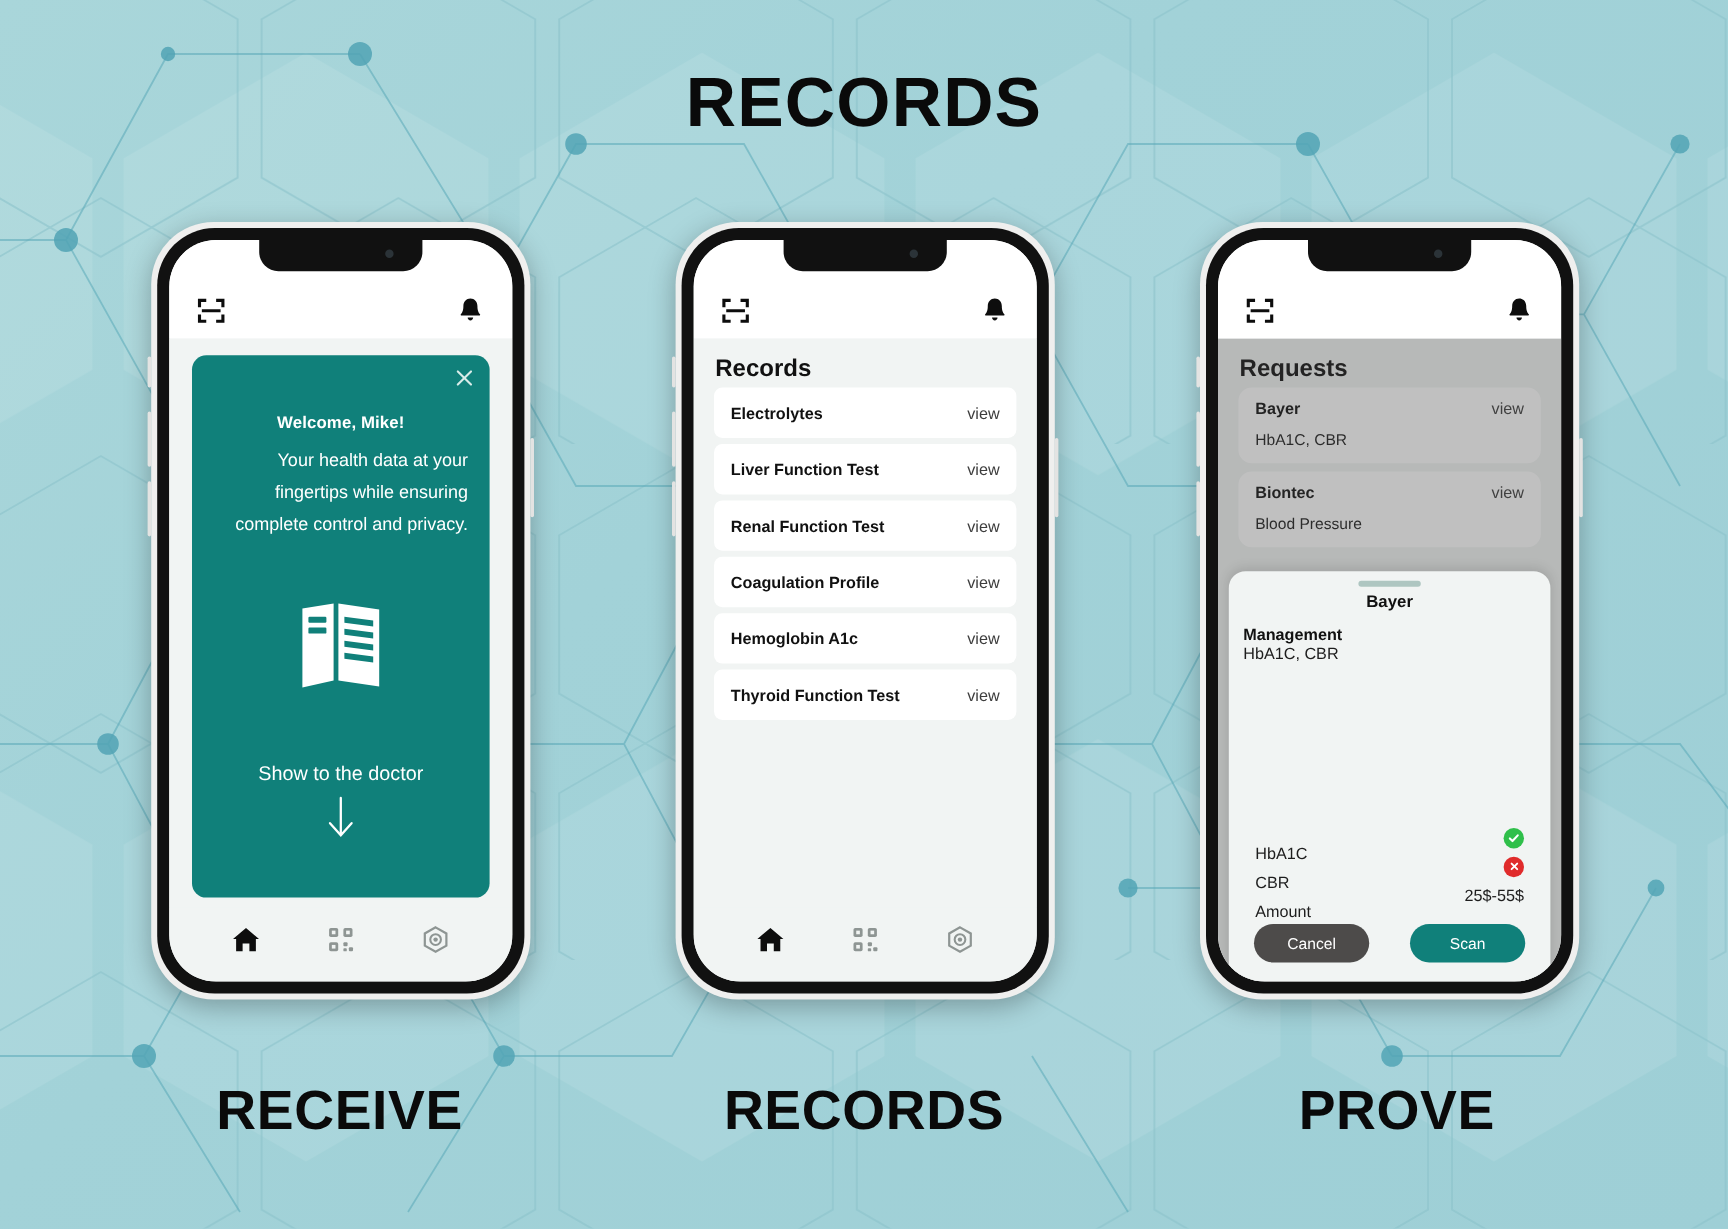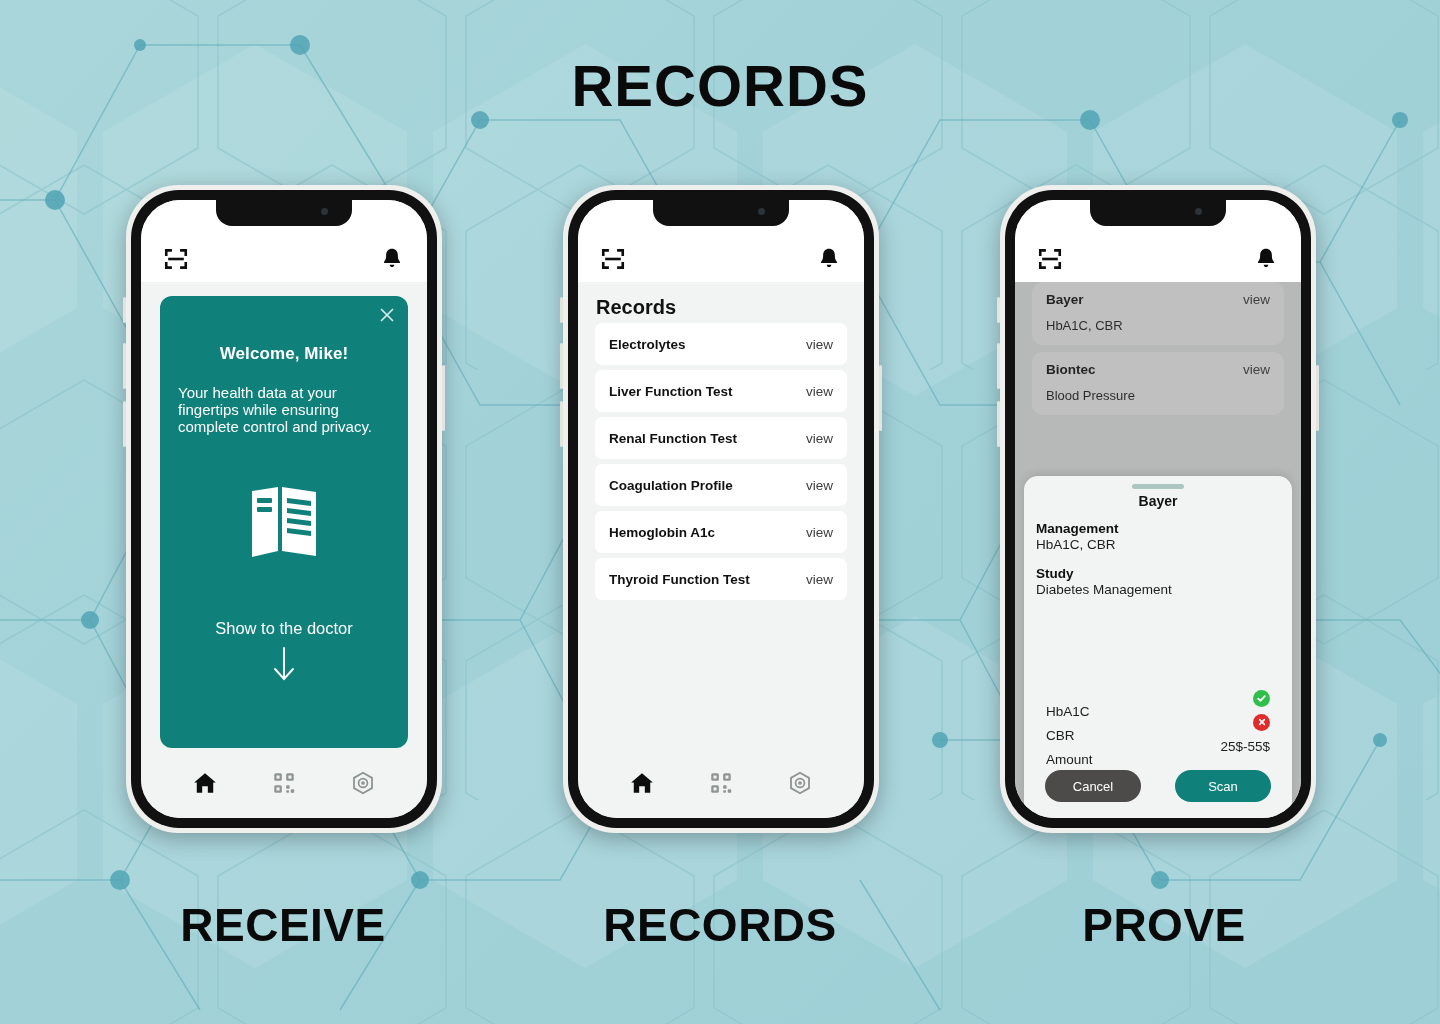--- a/index.html
+++ b/index.html
@@ -132,29 +132,29 @@
     align-items: center;
   }
   .close-x {
     position: absolute;
     top: 8px; right: 10px;
     width: 22px; height: 22px;
     cursor: pointer;
   }
   .welcome-title {
     margin-top: 48px;
-    font-size: 17px;
+    font-size: 14px;
     font-weight: bold;
     letter-spacing: .1px;
   }
   .welcome-sub {
-    margin-top: 20px;
+    margin-top: 10px;
     font-size: 15px;
-    line-height: 17px;
-    text-align: left;
+    line-height: 27px;
+    text-align: right;
     width: 212px;
     font-weight: 400;
   }
   .doc-icon { margin-top: 50px; }
   .show-doctor {
     margin-top: 52px;
     font-size: 16.5px;
     font-weight: 400;
   }
   .down-arrow { margin-top: 8px; }
@@ -580,20 +580,21 @@
               <path d="M6 12 H18"></path>
             </g>
           </svg>
           <svg class="icon-btn" viewBox="0 0 24 24">
             <path fill="#0d0d0d" d="M12 2.6c-3.2 0-5.4 2.5-5.4 5.7 0 4.2-1.3 5.6-2 6.4-.3.4 0 1 .5 1h13.8c.5 0 .8-.6.5-1-.7-.8-2-2.2-2-6.4 0-3.2-2.2-5.7-5.4-5.7z"></path>
             <path fill="#0d0d0d" d="M9.9 17.2c0 1.3 1 2.2 2.1 2.2s2.1-.9 2.1-2.2z"></path>
           </svg>
         </div>
 
         <div class="content">
+          <div class="section-title">Requests</div>
           <div class="req-list">
             <div class="req-card">
               <div class="req-head">
                 <span class="req-org">Bayer</span>
                 <span class="req-view">view</span>
               </div>
               <div class="req-items">HbA1C, CBR</div>
             </div>
             <div class="req-card">
               <div class="req-head">
@@ -608,24 +609,20 @@
 
           <div class="sheet">
             <div class="sheet-handle"></div>
             <div class="sheet-title">Bayer</div>
 
             <div>
               <div class="field-label">Management</div>
               <div class="field-value">HbA1C, CBR</div>
             </div>
             <div class="field-gap"></div>
-            <div>
-              <div class="field-label">Study</div>
-              <div class="field-value">Diabetes Management</div>
-            </div>
 
             <div class="sheet-spacer"></div>
 
             <div class="kv-row">
               <span class="kv-key">HbA1C</span>
               <span class="badge badge-ok">
                 <svg width="11" height="11" viewBox="0 0 12 12">
                     <path d="M2.4 6.2 L4.8 8.6 L9.6 3.4" fill="none" stroke="#fff" stroke-width="1.9" stroke-linecap="round" stroke-linejoin="round"></path>
                   </svg>
               </span>

